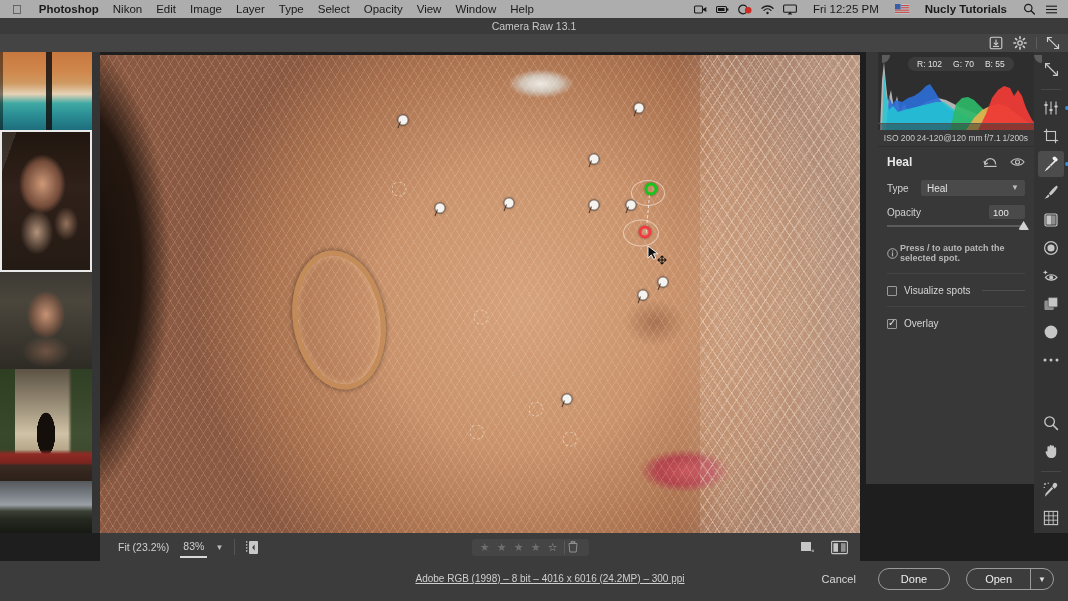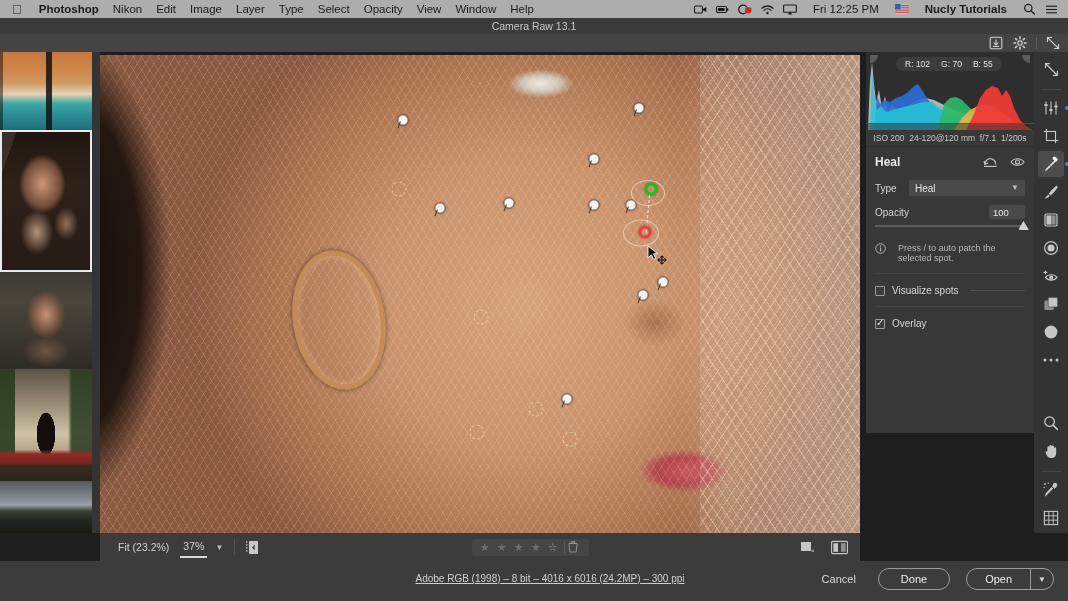--- a/index.html
+++ b/index.html
@@ -194,22 +194,23 @@
     display: flex; align-items: center; gap: 0px;
     background: #454545; border-radius: 3px; padding: 2px 4px;
   }
   .stars .st { width: 17px; text-align:center; font-size: 11px; color:#9a9a9a; }
   .stars .st.on { color: #6e6e6e; }
   .stars .vsep { width:1px; height:13px; background:#5a5a5a; margin:0 3px; }
   .view-modes { display:flex; align-items:center; gap: 16px; padding-right: 12px; }
 
   
   .rpanel {
-    position: absolute; left: 866px; top: 52px; width: 168px; height: 381px;
+    position: absolute; left: 866px; top: 52px; width: 168px; height: 432px;
     background: #383838;
+    padding-left: 12px;
   }
   .histo {
     position: relative; width: 168px; height: 78px;
     background: #2e2e2e; overflow: hidden;
   }
   .rgbchip {
     position: absolute; left: 30px; top: 5px;
     background: rgba(62,62,62,.92); border-radius: 9px;
     padding: 2px 9px; display: flex; gap: 11px;
     font-size: 8.5px; color: #e2e2e2; z-index: 3;
@@ -243,22 +244,22 @@
   }
   .track { position: relative; height: 10px; margin-top: 2px; }
   .track .line { position:absolute; left:0; right:0; top:4px; height:1.5px; background:#5c5c5c; }
   .knob {
     position:absolute; top:0px; width:11px; height:9px;
     background:#d2d2d2; transform: translateX(-50%);
     clip-path: polygon(50% 0%, 100% 100%, 0% 100%);
     border-radius: 2px;
   }
   .hint {
-    display:flex; gap:12px;
-    padding: 0 9px; margin-top: 12px; font-size: 9px; color:#b7b7b7;
+    display:flex; align-items:center; gap:2px;
+    padding: 0 9px; margin-top: 12px; font-size: 9px; color:#b7b7b7;font-weight:bold;
   }
   .divider { height:1px; background:#444; margin: 10px 9px 0; }
   .chkrow { display:flex; align-items:center; padding: 0 9px; margin-top: 11px; }
   .chk {
     width: 10px; height: 10px; border: 1px solid #9a9a9a; border-radius: 1px;
     background: #3d3d3d; margin-right: 7px; position: relative; flex: 0 0 auto;
   }
   .chk.on::after {
     content: "✓"; position:absolute; left: 0px; top: -3px;
     font-size: 10px; color: #e4e4e4; line-height: 12px;
@@ -482,21 +483,21 @@
           <path d="M12.6 13.4 L11 15 L12.6 16.6"></path>
             <path d="M17.4 13.4 L19 15 L17.4 16.6"></path>
         </g>
       </svg>
     </div>
   </div>
 
   <div class="canvas-bar">
     <span class="cb-fit">Fit (23.2%)</span>
     <span class="cb-zoom">
-      <span>37%</span>
+      <span>83%</span>
       <span class="ul"></span>
     </span>
     <span class="cb-caret">▼</span>
     <span class="cb-sep"></span>
     <span class="cb-filmicon">
       <svg width="15" height="15" viewBox="0 0 15 15">
         <g fill="#c9c9c9">
             <rect x="0" y="1.2" width="1.4" height="1.4"></rect>
             <rect x="0" y="4.2" width="1.4" height="1.4"></rect>
             <rect x="0" y="7.2" width="1.4" height="1.4"></rect>

